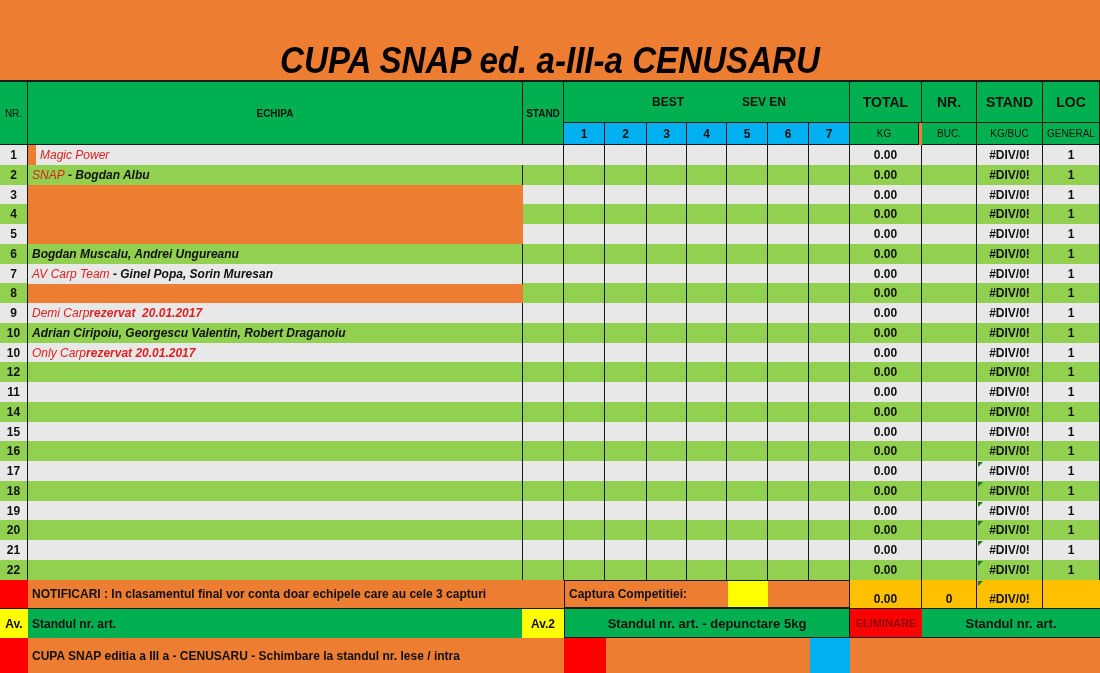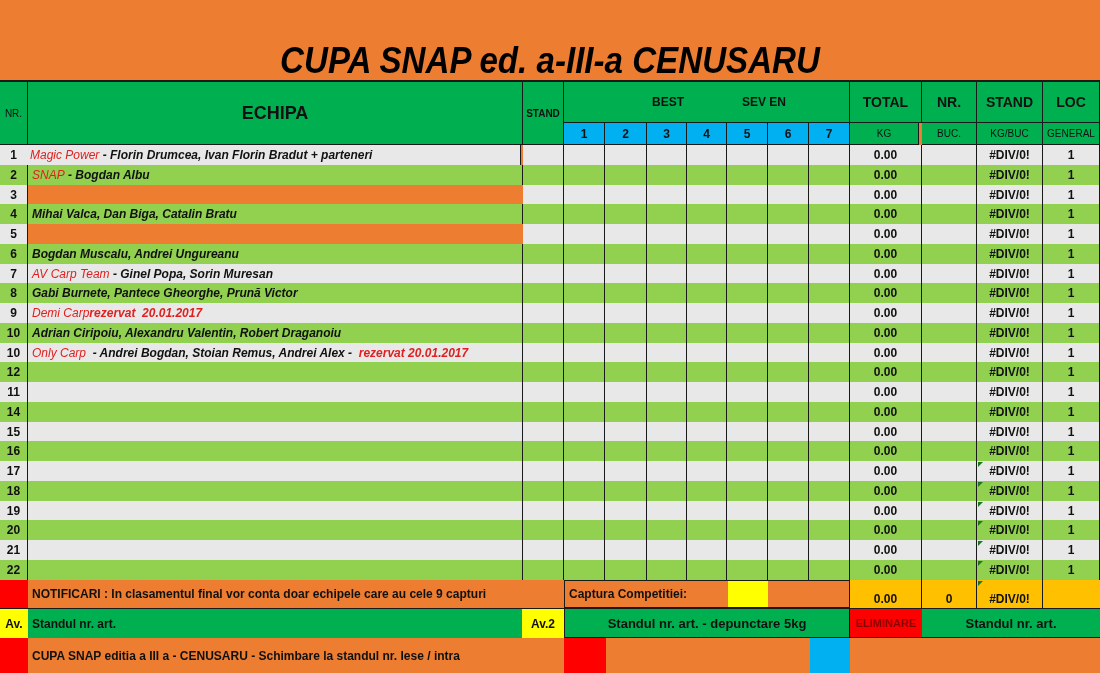--- a/index.html
+++ b/index.html
@@ -24,21 +24,21 @@
 </style>
 </head>
 <body>
 
 <div class="title-band">
   <div class="title">CUPA SNAP ed. a-III-a CENUSARU</div>
 </div>
 
 <div>
   <div class="cell hdr hdr-small" style="left:0;top:80px;width:28px;height:65px;border-top:2px solid #1a1a1a;">NR.</div>
-  <div class="cell hdr" style="left:28px;top:80px;width:495px;height:65px;border-top:2px solid #1a1a1a;font-size:18px;">ECHIPA</div>
+  <div class="cell hdr" style="left:28px;top:80px;width:495px;height:65px;border-top:2px solid #1a1a1a;font-size:10px;">ECHIPA</div>
   <div class="cell hdr" style="left:523px;top:80px;width:41px;height:65px;border-top:2px solid #1a1a1a;font-size:10px;">STAND</div>
   <div class="cell hdr" style="left:564px;top:80px;width:286px;height:43px;border-top:2px solid #1a1a1a;justify-content:flex-start;font-size:12px;">
     <span style="position:absolute;left:88px;">BEST</span>
     <span style="position:absolute;left:178px;">SEV EN</span>
   </div>
   <div class="cell blue" style="left:564px;top:123px;width:41px;height:22px;">1</div>
   <div class="cell blue" style="left:605px;top:123px;width:42px;height:22px;">2</div>
   <div class="cell blue" style="left:647px;top:123px;width:40px;height:22px;">3</div>
   <div class="cell blue" style="left:687px;top:123px;width:40px;height:22px;">4</div>
   <div class="cell blue" style="left:727px;top:123px;width:41px;height:22px;">5</div>
@@ -52,23 +52,22 @@
   <div class="cell hdr hdr-small" style="left:977px;top:123px;width:66px;height:22px;">KG/BUC</div>
   <div class="cell hdr" style="left:1043px;top:80px;width:57px;height:43px;border-top:2px solid #1a1a1a;font-size:14px;">LOC</div>
   <div class="cell hdr hdr-small" style="left:1043px;top:123px;width:57px;height:22px;">GENERAL</div>
 </div>
 
 <div id="rows">
     <div class="row odd" style="top: 145px;">
       <div class="c" style="left: 0px; width: 28px;">
         <span>1</span>
       </div>
-      <div class="c team" style="left: 26px; width: 495px;">
+      <div class="c team" style="left: 36px; width: 495px;">
         <span class="red">Magic Power</span>
-        <span class="blk" style="white-space: pre;"> - Florin Drumcea, Ivan Florin Bradut + parteneri</span>
         <span class="redb" style="white-space: pre;"></span>
       </div>
       <div class="c" style="left: 523px; width: 41px;"></div>
       <div class="c" style="left: 564px; width: 41px;"></div>
       <div class="c" style="left: 605px; width: 42px;"></div>
       <div class="c" style="left: 647px; width: 40px;"></div>
       <div class="c" style="left: 687px; width: 40px;"></div>
       <div class="c" style="left: 727px; width: 41px;"></div>
       <div class="c" style="left: 768px; width: 41px;"></div>
       <div class="c" style="left: 809px; width: 41px;"></div>
@@ -131,25 +130,20 @@
         <span>#DIV/0!</span>
       </div>
       <div class="c" style="left: 1043px; width: 57px;">
         <span>1</span>
       </div>
     </div>
     <div class="row even" style="top: 204.25px;">
       <div class="c" style="left: 0px; width: 28px;">
         <span>4</span>
       </div>
-      <div class="c team" style="left: 28px; width: 495px;">
-        <span class="red"></span>
-        <span class="blk" style="white-space: pre;">Mihai Valca, Dan Biga, Catalin Bratu</span>
-        <span class="redb" style="white-space: pre;"></span>
-      </div>
       <div class="c" style="left: 523px; width: 41px;"></div>
       <div class="c" style="left: 564px; width: 41px;"></div>
       <div class="c" style="left: 605px; width: 42px;"></div>
       <div class="c" style="left: 647px; width: 40px;"></div>
       <div class="c" style="left: 687px; width: 40px;"></div>
       <div class="c" style="left: 727px; width: 41px;"></div>
       <div class="c" style="left: 768px; width: 41px;"></div>
       <div class="c" style="left: 809px; width: 41px;"></div>
       <div class="c" style="left: 850px; width: 72px;">
         <span>0.00</span>
@@ -238,25 +232,20 @@
         <span>#DIV/0!</span>
       </div>
       <div class="c" style="left: 1043px; width: 57px;">
         <span>1</span>
       </div>
     </div>
     <div class="row even" style="top: 283.25px;">
       <div class="c" style="left: 0px; width: 28px;">
         <span>8</span>
       </div>
-      <div class="c team" style="left: 28px; width: 495px;">
-        <span class="red"></span>
-        <span class="blk" style="white-space: pre;">Gabi Burnete, Pantece Gheorghe, Prună Victor</span>
-        <span class="redb" style="white-space: pre;"></span>
-      </div>
       <div class="c" style="left: 523px; width: 41px;"></div>
       <div class="c" style="left: 564px; width: 41px;"></div>
       <div class="c" style="left: 605px; width: 42px;"></div>
       <div class="c" style="left: 647px; width: 40px;"></div>
       <div class="c" style="left: 687px; width: 40px;"></div>
       <div class="c" style="left: 727px; width: 41px;"></div>
       <div class="c" style="left: 768px; width: 41px;"></div>
       <div class="c" style="left: 809px; width: 41px;"></div>
       <div class="c" style="left: 850px; width: 72px;">
         <span>0.00</span>
@@ -295,21 +284,21 @@
       <div class="c" style="left: 1043px; width: 57px;">
         <span>1</span>
       </div>
     </div>
     <div class="row even" style="top: 322.75px;">
       <div class="c" style="left: 0px; width: 28px;">
         <span>10</span>
       </div>
       <div class="c team" style="left: 28px; width: 495px;">
         <span class="red"></span>
-        <span class="blk" style="white-space: pre;">Adrian Ciripoiu, Alexandru Valentin, Robert Draganoiu</span>
+        <span class="blk" style="white-space: pre;">Adrian Ciripoiu, Georgescu Valentin, Robert Draganoiu</span>
         <span class="redb" style="white-space: pre;"></span>
       </div>
       <div class="c" style="left: 523px; width: 41px;"></div>
       <div class="c" style="left: 564px; width: 41px;"></div>
       <div class="c" style="left: 605px; width: 42px;"></div>
       <div class="c" style="left: 647px; width: 40px;"></div>
       <div class="c" style="left: 687px; width: 40px;"></div>
       <div class="c" style="left: 727px; width: 41px;"></div>
       <div class="c" style="left: 768px; width: 41px;"></div>
       <div class="c" style="left: 809px; width: 41px;"></div>
@@ -323,21 +312,20 @@
       <div class="c" style="left: 1043px; width: 57px;">
         <span>1</span>
       </div>
     </div>
     <div class="row odd" style="top: 342.5px;">
       <div class="c" style="left: 0px; width: 28px;">
         <span>10</span>
       </div>
       <div class="c team" style="left: 28px; width: 495px;">
         <span class="red">Only Carp</span>
-        <span class="blk" style="white-space: pre;">  - Andrei Bogdan, Stoian Remus, Andrei Alex -  </span>
         <span class="redb" style="white-space: pre;">rezervat 20.01.2017</span>
       </div>
       <div class="c" style="left: 523px; width: 41px;"></div>
       <div class="c" style="left: 564px; width: 41px;"></div>
       <div class="c" style="left: 605px; width: 42px;"></div>
       <div class="c" style="left: 647px; width: 40px;"></div>
       <div class="c" style="left: 687px; width: 40px;"></div>
       <div class="c" style="left: 727px; width: 41px;"></div>
       <div class="c" style="left: 768px; width: 41px;"></div>
       <div class="c" style="left: 809px; width: 41px;"></div>
@@ -664,21 +652,21 @@
       </div>
       <div class="c" style="left: 1043px; width: 57px;">
         <span>1</span>
       </div>
     </div>
   </div>
 
 <div>
 
   <div class="abs" style="left:0;top:580px;width:28px;height:28px;background:#FF0000;"></div>
-  <div class="foot" style="left:28px;top:580px;width:536px;height:28px;background:#ED7D31;padding-left:4px;">NOTIFICARI :  In clasamentul final vor conta doar echipele care au cele 9 capturi</div>
+  <div class="foot" style="left:28px;top:580px;width:536px;height:28px;background:#ED7D31;padding-left:4px;">NOTIFICARI :  In clasamentul final vor conta doar echipele care au cele 3 capturi</div>
   <div class="foot" style="left:564px;top:580px;width:286px;height:28px;background:#ED7D31;border:1px solid #1a1a1a;padding-left:4px;">
     <span>Captura Competitiei:</span>
   </div>
   <div class="abs" style="left:728px;top:581px;width:40px;height:26px;background:#FFFF00;"></div>
   <div class="foot" style="left:850px;top:580px;width:72px;height:28px;background:#FFC000;border-right:1px solid #1a1a1a;justify-content:center;padding-top:10px;">0.00</div>
   <div class="foot" style="left:922px;top:580px;width:55px;height:28px;background:#FFC000;border-right:1px solid #1a1a1a;justify-content:center;padding-top:10px;">0</div>
   <div class="foot" style="left:977px;top:580px;width:66px;height:28px;background:#FFC000;border-right:1px solid #1a1a1a;justify-content:center;padding-top:10px;">
     <span class="tri"></span>
     <span>#DIV/0!</span>
   </div>

